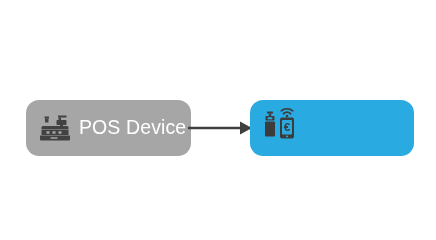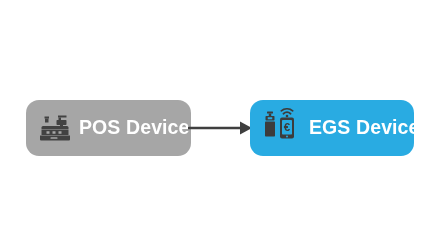--- a/index.html
+++ b/index.html
@@ -34,21 +34,21 @@
 
   .node-icon {
     display: block;
     flex: 0 0 auto;
     line-height: 0;
   }
 
   .node-label {
     color: #ffffff;
     font-size: 19.5px;
-    font-weight: bold;
+    font-weight: normal;
     letter-spacing: 0.1px;
     white-space: nowrap;
     line-height: 1;
   }
 
   
   #node-pos {
     left: 26px;
     top: 100px;
     width: 165px;
@@ -138,16 +138,15 @@
           <text x="52" y="46.5" font-family="'Liberation Sans', sans-serif" font-size="23" font-weight="bold" fill="#3c3c3c" text-anchor="middle">€</text>
 
           <circle cx="52" cy="57" r="2" fill="#29abe2"></circle>
 
           <circle cx="52" cy="16" r="2.6"></circle>
           <path d="M44.8 11.5a11 11 0 0 1 14.4 0" fill="none" stroke="#3c3c3c" stroke-width="3.4" stroke-linecap="round"></path>
           <path d="M40.6 5.6a18.5 18.5 0 0 1 22.8 0" fill="none" stroke="#3c3c3c" stroke-width="3.4" stroke-linecap="round"></path>
         </g>
       </svg>
     </span>
-    <span class="node-label">EGS Device</span>
   </div>
 
 </div>
 
 </body></html>

